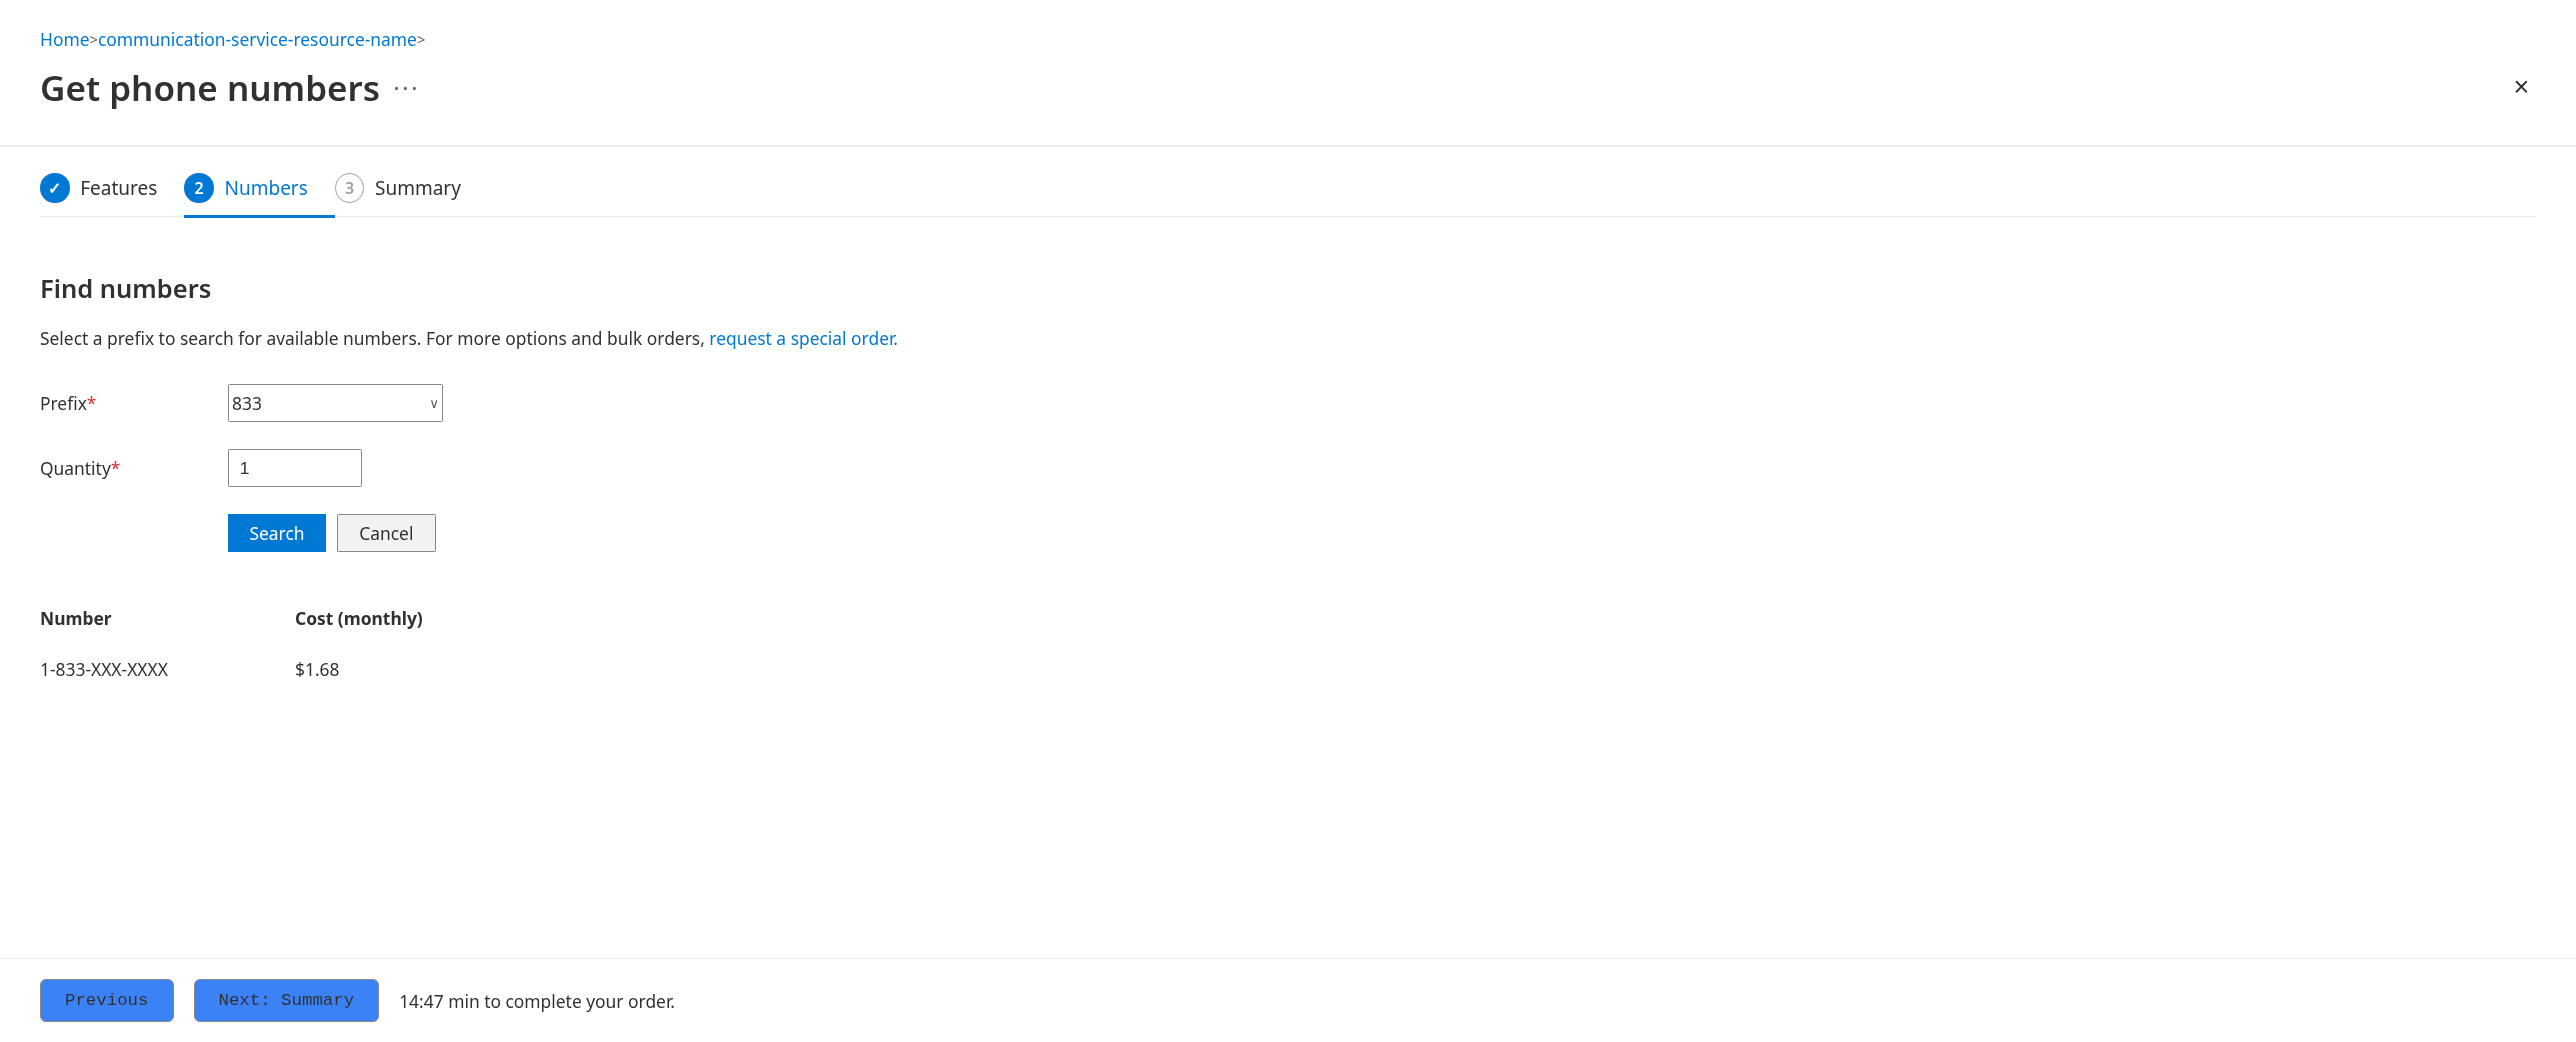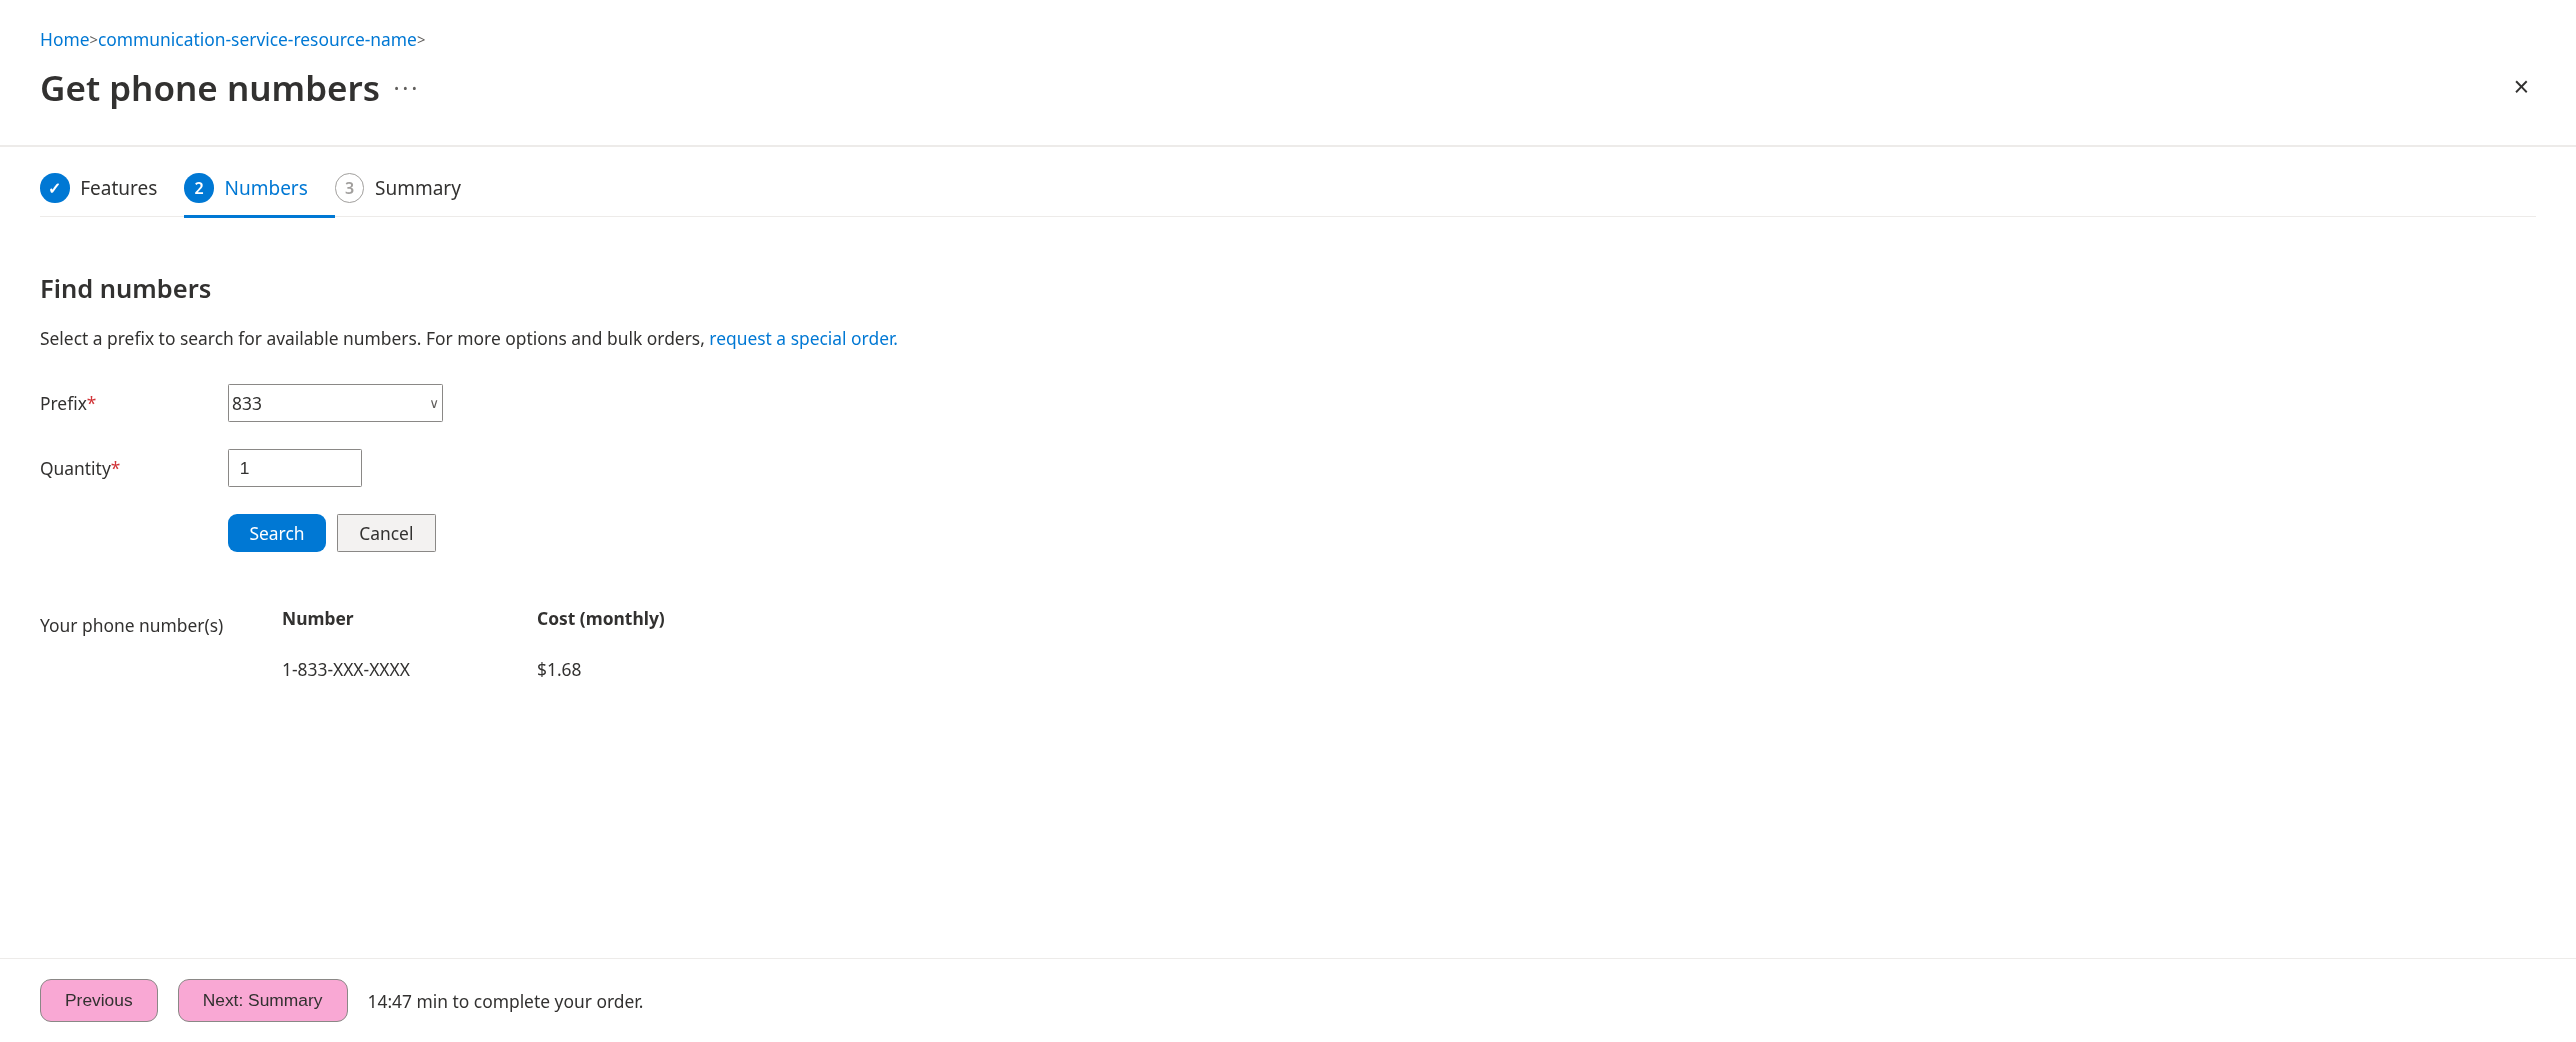--- a/index.html
+++ b/index.html
@@ -239,21 +239,21 @@
       margin-bottom: 54px;
     }
 
     .btn-primary {
       background: #0078d4;
       color: white;
       border: none;
       padding: 0 21.5px;
       height: 38px;
       font-size: 17.4px;
-      border-radius: 9px;
+      border-radius: 0;
       cursor: pointer;
       font-family: inherit;
     }
 
     .btn-secondary {
       background: #f3f2f1;
       color: #323130;
       border: 0.7px solid #8a8886;
       padding: 0 21.5px;
       height: 38px;
@@ -315,29 +315,29 @@
       right: 0;
       border-top: 1.3px solid #edebe9;
       padding: 20px 40px;
       display: flex;
       align-items: center;
       gap: 20px;
       background: white;
     }
 
     .btn-outline {
-      background: #f9a8d4;
+      background: #3b82f6;
       color: #323130;
       border: 0.7px solid #8a8886;
       padding: 0 24px;
       height: 43px;
       font-size: 17.4px;
-      border-radius: 11px;
-      cursor: pointer;
-      font-family: Liberation Sans, sans-serif;
+      border-radius: 6px;
+      cursor: pointer;
+      font-family: Liberation Mono, monospace;
     }
 
     .time-note {
       font-size: 17.4px;
       color: #323130;
     }
   </style>
 </head>
 <body>
 
@@ -401,21 +401,20 @@
       </label>
       <input class="form-control-input" type="number" value="1" style="">
     </div>
 
     <div class="button-group">
       <button class="btn-primary">Search</button>
       <button class="btn-secondary">Cancel</button>
     </div>
 
     <div class="phone-numbers-section">
-      <div class="phone-numbers-label">Your phone number(s)</div>
       <div class="phone-numbers-table">
         <div class="table-header">
           <div class="table-header-cell">Number</div>
           <div class="table-header-cell">Cost (monthly)</div>
         </div>
         <div class="table-row">
           <div class="table-cell">1-833-XXX-XXXX</div>
           <div class="table-cell">$1.68</div>
         </div>
       </div>

